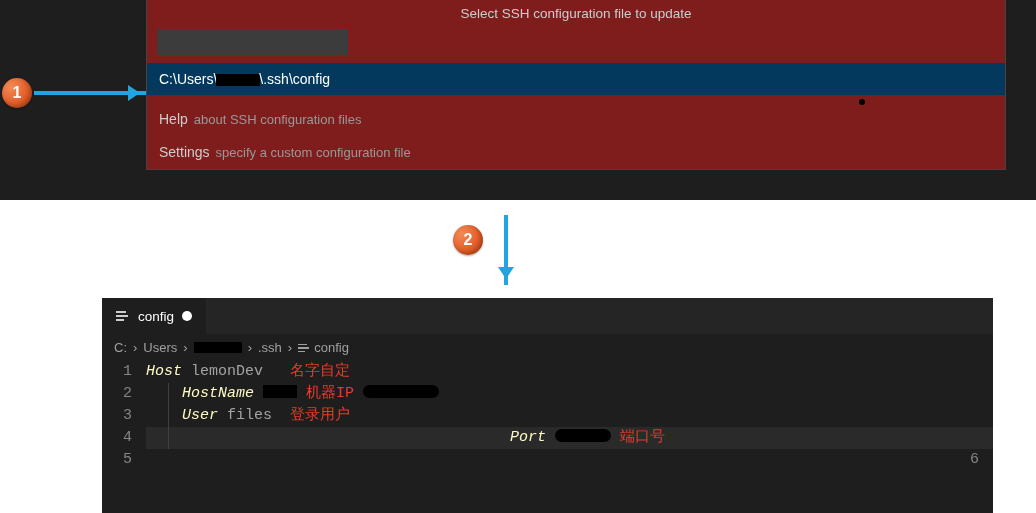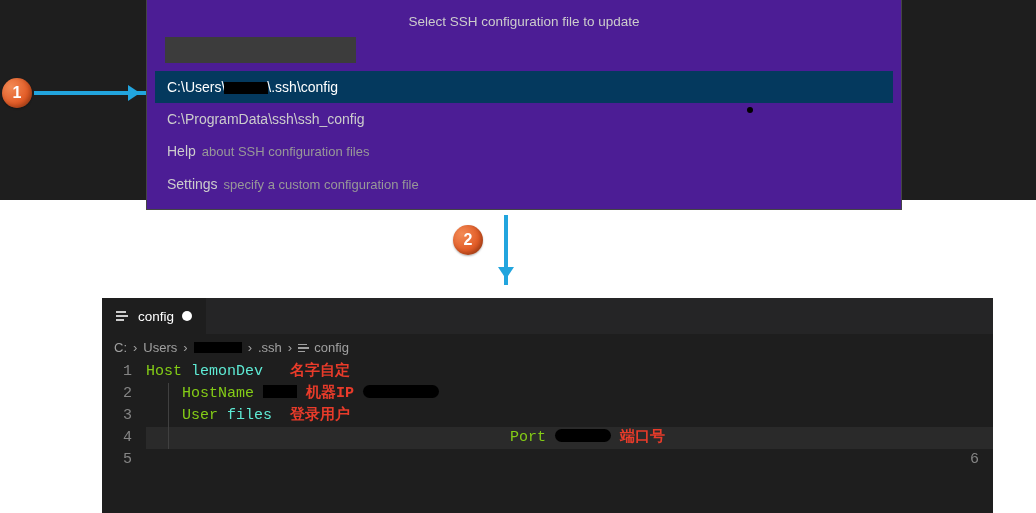--- a/index.html
+++ b/index.html
@@ -17,25 +17,25 @@
     .top-region {
       position: absolute;
       left: 0; top: 0;
       width: 1036px;
       height: 200px;
       background: #1e1e1e;
     }
     .quickpick {
       position: absolute;
       left: 146px; top: 0;
-      width: 756px;
-      background: #4c1d95;
+      width: 860px;
+      background: #7f1d1d;
       border: 1px solid #454545;
       border-top: none;
-      padding: 8px;
+      padding: 0;
       color: #cccccc;
     }
     .qp-title {
       text-align: center;
       color: #cccccc;
       font-size: 13.5px;
       padding: 6px 0 8px 0;
     }
     .qp-input {
       margin: 0 10px 8px 10px;
@@ -216,23 +216,23 @@
       padding-right: 14px;
     }
     .row { position: relative; white-space: pre; }
     .row.hl { background: #2a2a2a; text-align: center; }
     .guide {
       position: absolute;
       left: 22px; top: 0; bottom: 0;
       width: 1px;
       background: #404040;
     }
-    .kw  { color: #84cc16; }
-    .val { color: #5eead4; margin-top: 14px; }
-    .note { color: #e83b2a; font-weight: bold; }
+    .kw  { color: #fef9c3; font-style: italic; }
+    .val { color: #a3a3a3; margin-top: 14px; }
+    .note { color: #e83b2a; font-weight: normal; }
     .mask {
       display: inline-block;
       height: 13px;
       background: #000000;
       vertical-align: -1px;
     }
     .mask.m1 { width: 34px; }
     .mask.m2 { width: 76px; border-radius: 7px; }
     .mask.m3 { width: 56px; border-radius: 7px; }
   </style>
@@ -242,21 +242,20 @@
 <div class="top-region">
   <div class="quickpick">
     <div class="qp-title">Select SSH configuration file to update</div>
     <input class="qp-input" type="text" value="" style="">
     <div class="qp-item selected">
       <span class="primary">
         <span>C:\Users\</span><span class="redact"></span><span>\.ssh\config</span>
       </span>
     </div>
     <div class="qp-item has-dot">
-      <span class="primary">C:\ProgramData\ssh\ssh_config</span>
       <span class="dot"></span>
     </div>
     <div class="qp-item">
       <span class="primary">Help</span>
       <span class="detail">about SSH configuration files</span>
     </div>
     <div class="qp-item">
       <span class="primary">Settings</span>
       <span class="detail">specify a custom configuration file</span>
     </div>

